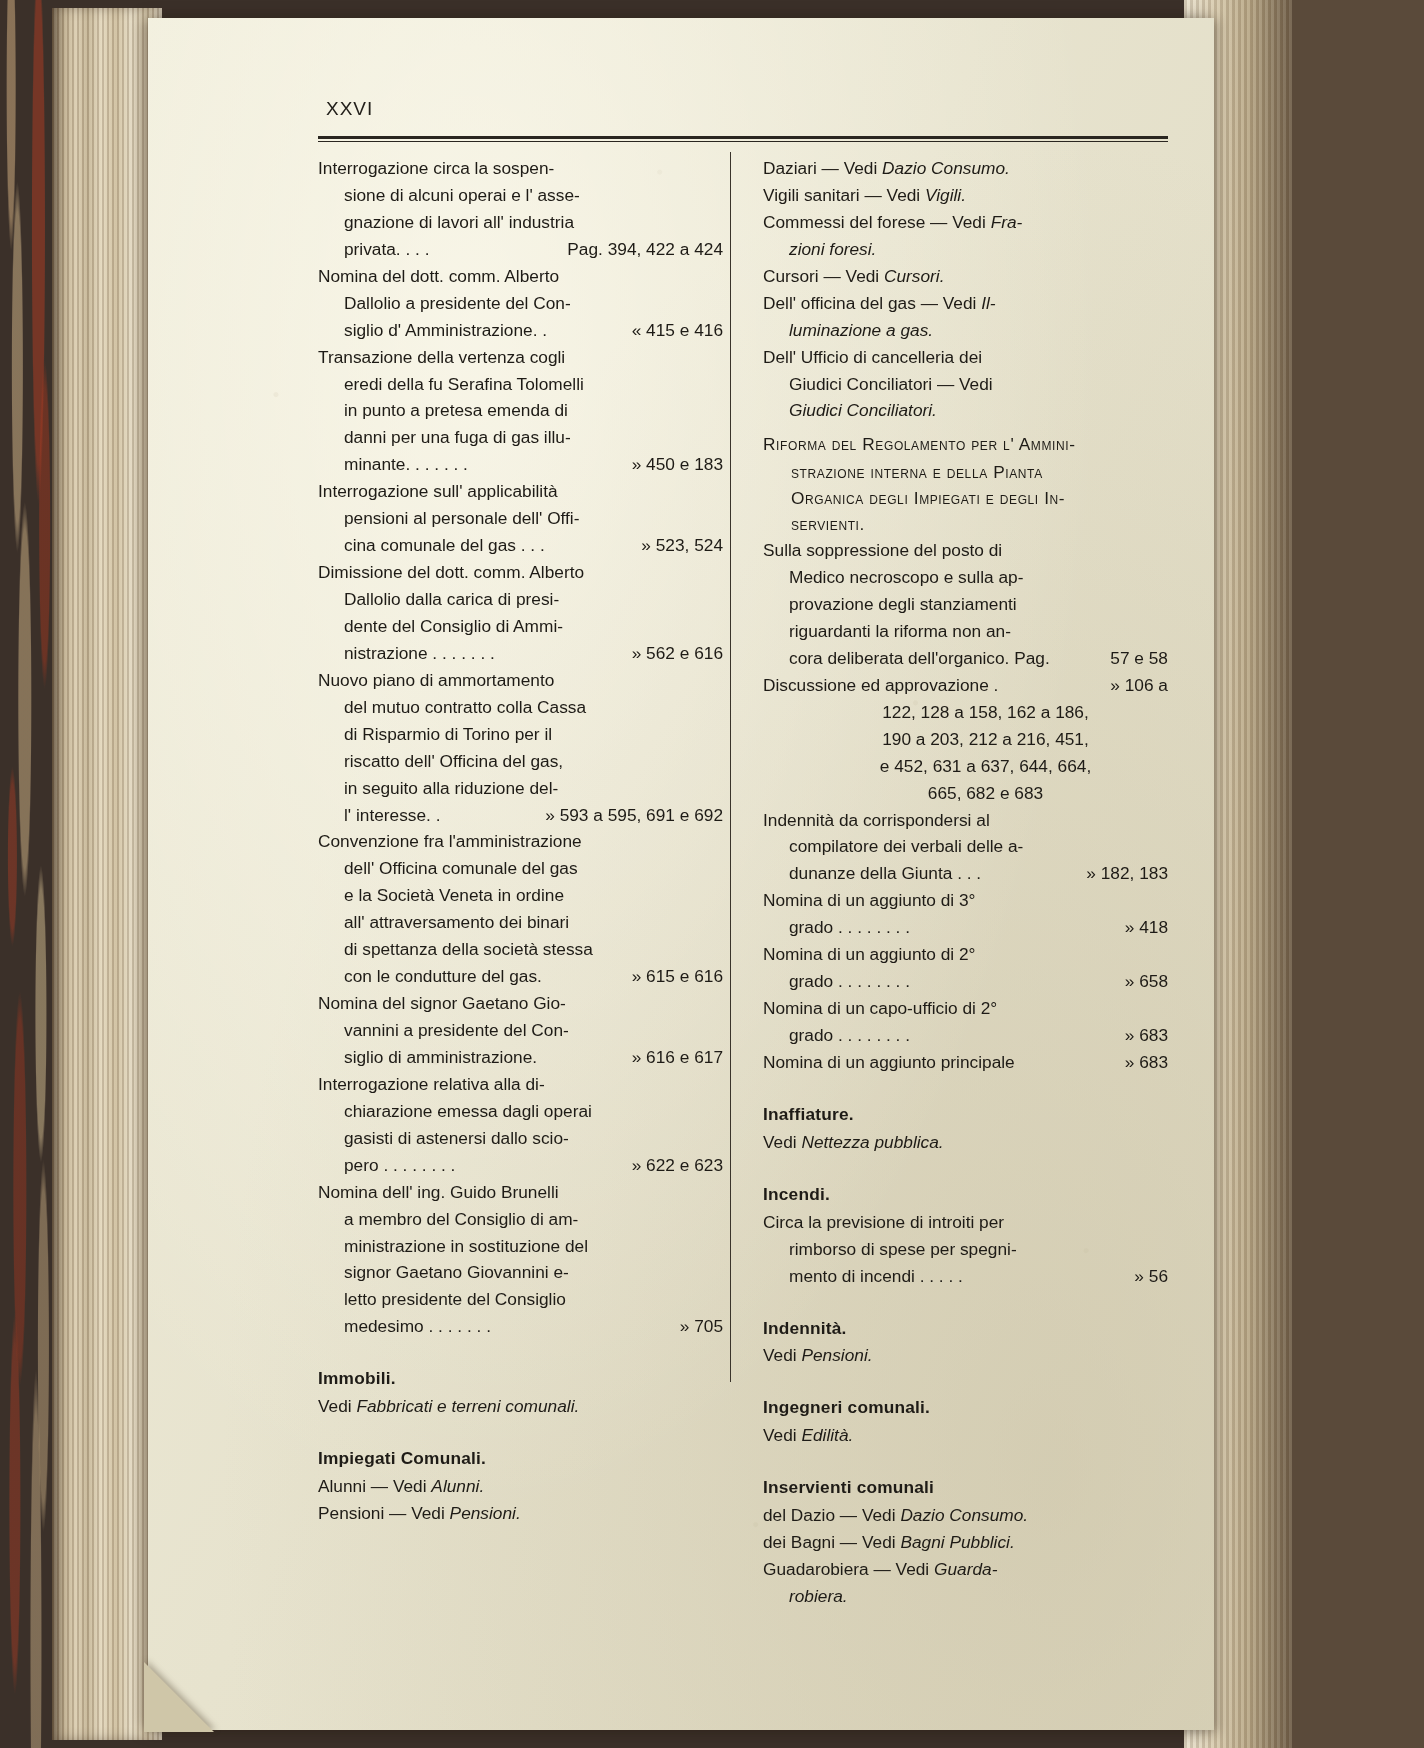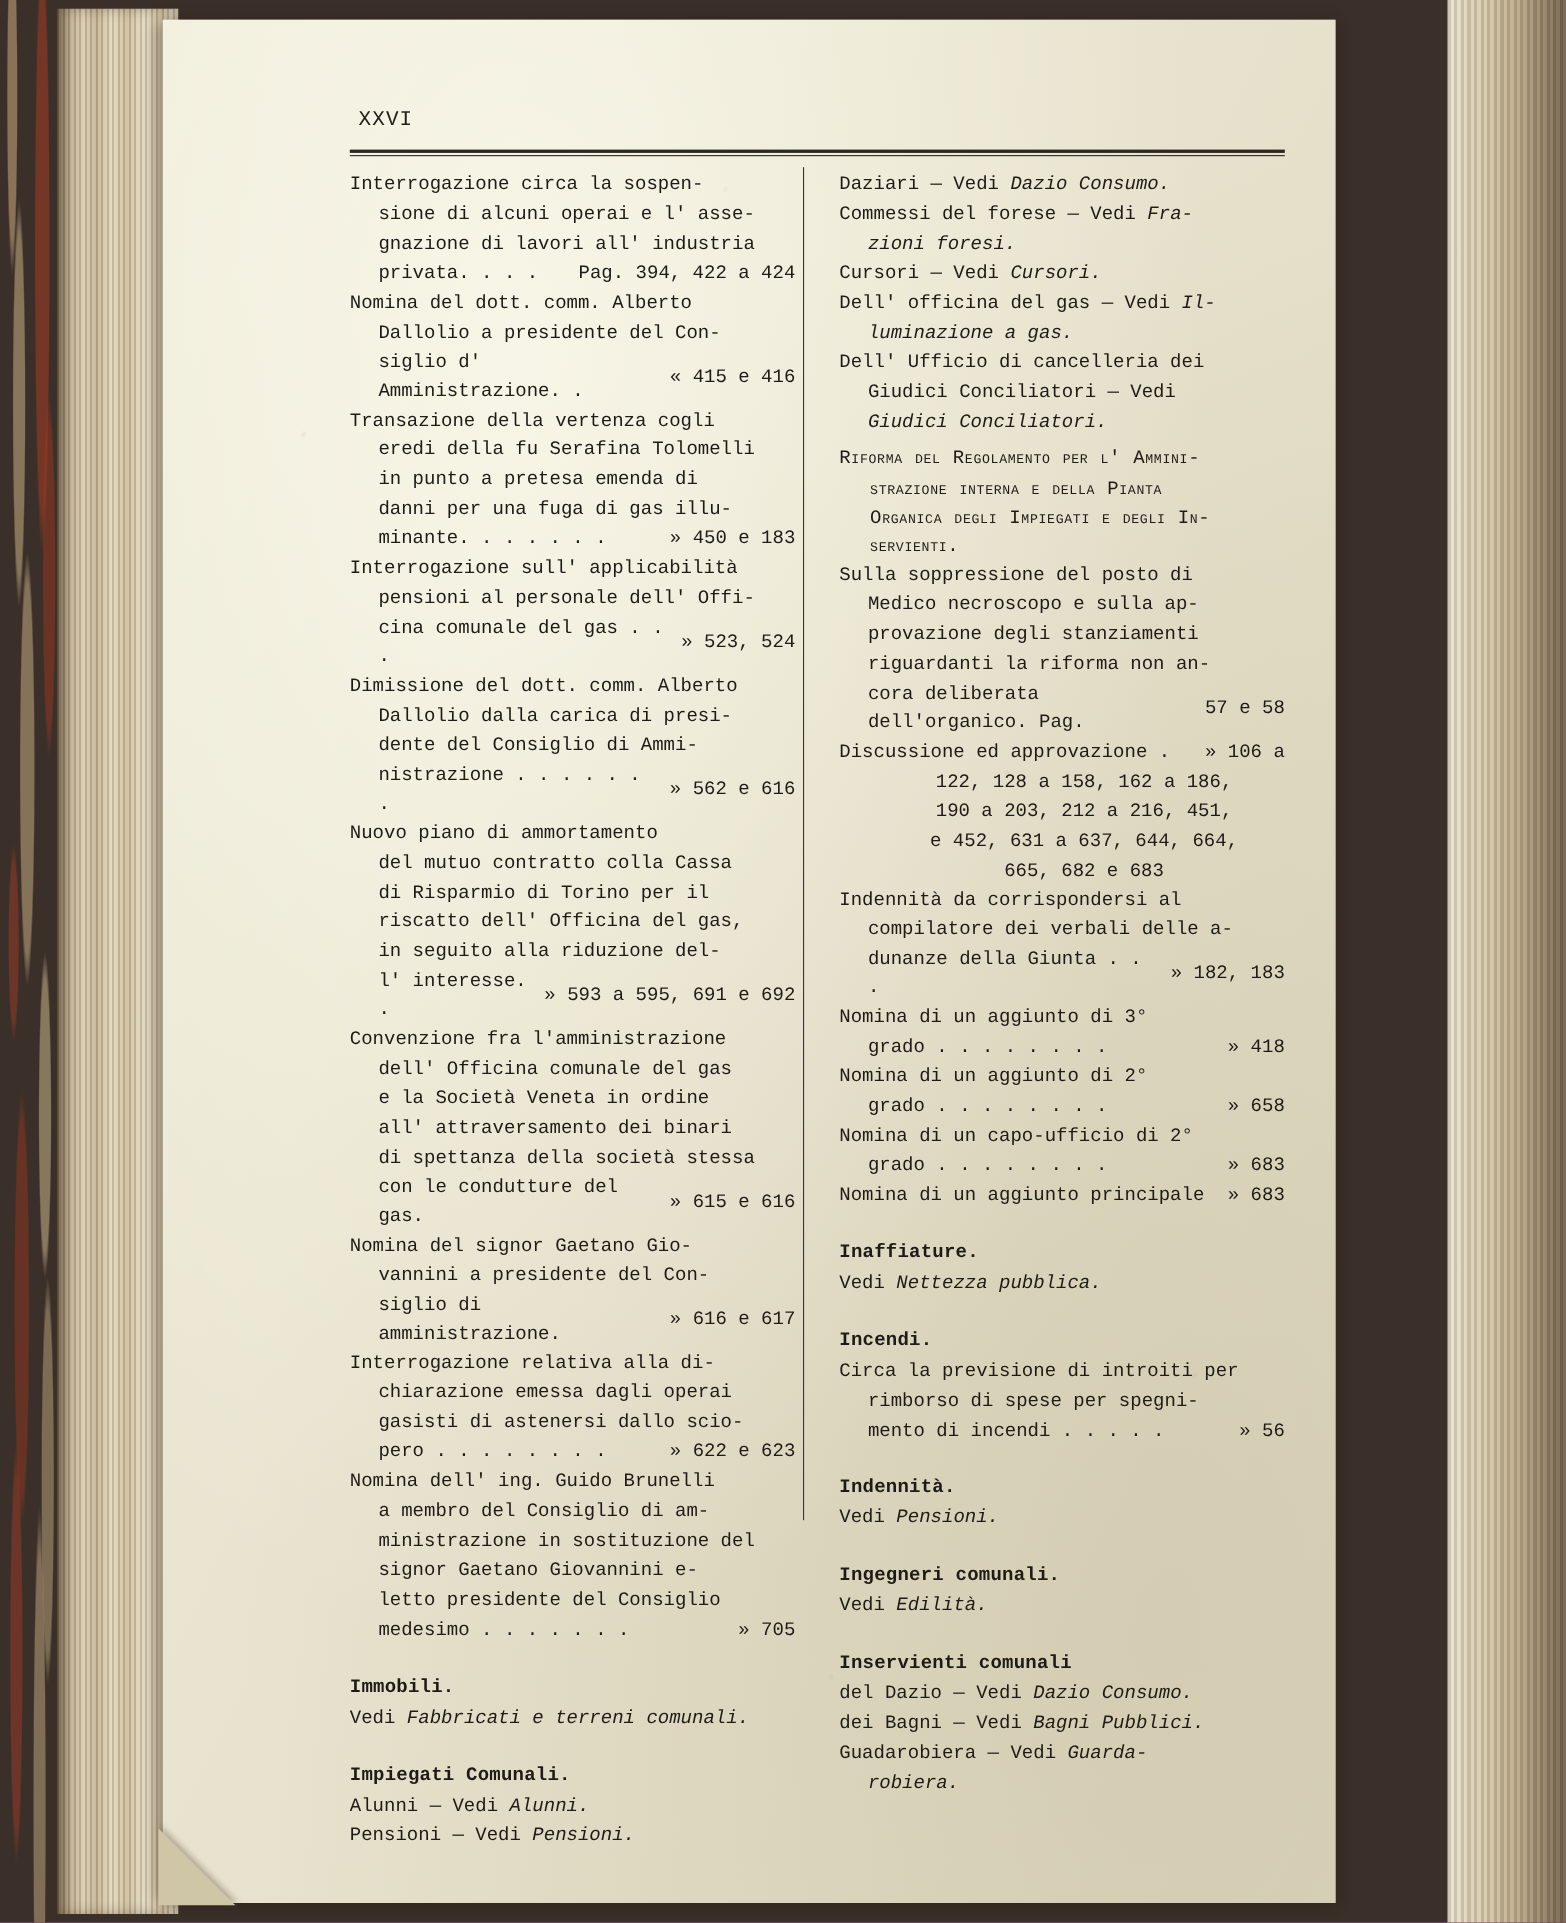--- a/index.html
+++ b/index.html
@@ -2,25 +2,25 @@
 <html><head>
 <meta charset="utf-8">
 <style>
   html, body {
     margin: 0;
     padding: 0;
     background: #5a4a3a;
   }
   .page {
     position: relative;
-    width: 1424px;
+    width: 1292px;
     height: 1748px;
     overflow: hidden;
-    background: #d946ef;
-    font-family: Liberation Mono, monospace;
+    background: #e5e5e5;
+    font-family: Liberation Sans, sans-serif;
   }
   
   .bg-dark {
     position: absolute;
     inset: 0;
     background: #3b3029;
   }
   
   .spine {
     position: absolute;
@@ -333,20 +333,21 @@
               <div class="hang">Vedi <i>Fabbricati e terreni comunali.</i></div>
               <div class="heading">Impiegati Comunali.</div>
               <div class="hang">Alunni — Vedi <i>Alunni.</i></div>
               <div class="hang">Pensioni — Vedi <i>Pensioni.</i></div>
             </div>
         </div>
 
         <div class="col right">
           <div id="right-refs">
               <div class="hang">Daziari — Vedi <i>Dazio Consumo.</i></div>
+              <div class="hang">Vigili sanitari — Vedi <i>Vigili.</i></div>
               <div class="hang">Commessi del forese — Vedi <i>Fra-</i></div>
               <div class="plain ind"><i>zioni foresi.</i></div>
               <div class="hang">Cursori — Vedi <i>Cursori.</i></div>
               <div class="hang">Dell' officina del gas — Vedi <i>Il-</i></div>
               <div class="plain ind"><i>luminazione a gas.</i></div>
               <div class="hang">Dell' Ufficio di cancelleria dei</div>
               <div class="plain ind">Giudici Conciliatori — Vedi</div>
               <div class="plain ind"><i>Giudici Conciliatori.</i></div>
             </div>
           <div id="right-heading">

